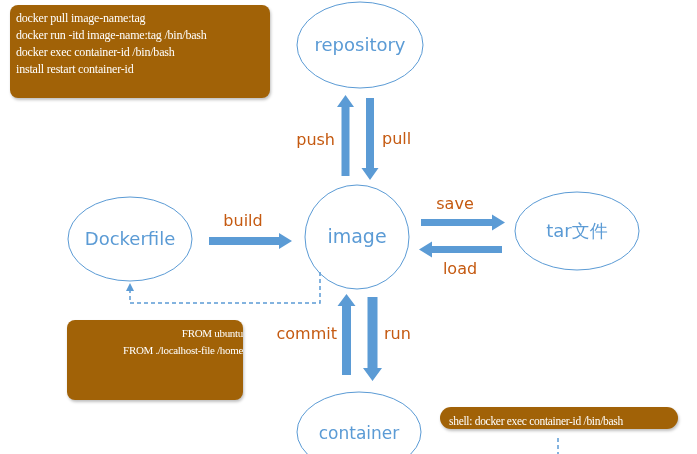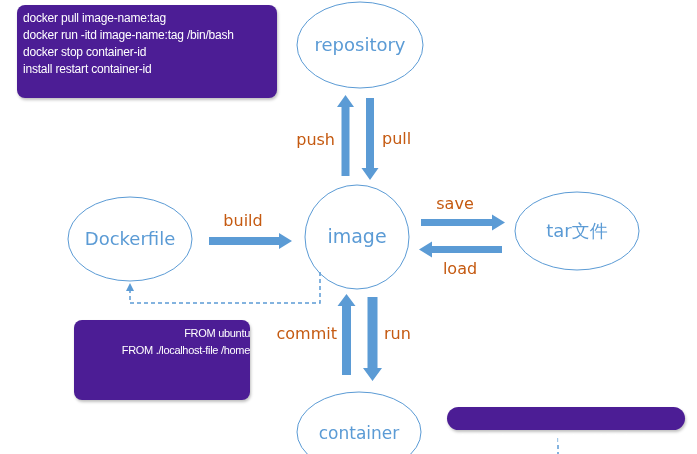--- a/index.html
+++ b/index.html
@@ -1,27 +1,27 @@
 <!DOCTYPE html>
 <html><head>
 <meta charset="utf-8">
 <style>
   html, body { margin: 0; padding: 0; background: #ffffff; }
   body { width: 697px; height: 454px; position: relative; overflow: hidden;
          font-family: "Liberation Sans", "DejaVu Sans", sans-serif; }
   svg#diagram { position: absolute; left: 0; top: 0; }
   .node-label { fill: #5b9bd5; font-family: "DejaVu Sans", "Liberation Sans", sans-serif; font-size: 18px; }
   .edge-label { fill: #c55a11; font-family: "DejaVu Sans", "Liberation Sans", sans-serif; font-size: 16px; }
-  .note { position: absolute; background: #4c1d95; color: #ffffff; border-radius: 8px;
+  .note { position: absolute; background: #a16207; color: #ffffff; border-radius: 8px;
           box-shadow: 1px 2px 3px rgba(0,0,0,0.25);
-          font-family: Liberation Sans, sans-serif; box-sizing: border-box; margin-left: 7px; }
+          font-family: Liberation Serif, serif; box-sizing: border-box; }
   .note .line { white-space: nowrap; display: block; }
   #note-commands { left: 10px; top: 5px; width: 260px; height: 93px; padding: 5px 0 0 6px; font-size: 12px; line-height: 17px; letter-spacing: -0.2px; }
   #note-dockerfile { left: 67px; top: 320px; width: 176px; height: 80px; padding: 5px 0 0 6px; font-size: 11px; line-height: 17px; letter-spacing: -0.3px; text-align: right; }
-  #note-shell { left: 440px; top: 407px; width: 238px; height: 22px; border-radius: 15px; padding: 23px 0 0 9px; font-size: 11.5px; line-height: 16px; letter-spacing: -0.3px; }
+  #note-shell { left: 440px; top: 407px; width: 238px; height: 22px; border-radius: 15px; padding: 6px 0 0 9px; font-size: 11.5px; line-height: 16px; letter-spacing: -0.3px; }
 </style>
 </head>
 <body>
 
 <svg id="diagram" width="697" height="454" viewBox="0 0 697 454">
   <defs>
     <marker id="dash-arrow" markerWidth="8" markerHeight="8" refX="4" refY="4" orient="auto" markerUnits="userSpaceOnUse">
       <path d="M0,8 L4,0 L8,8 Z" fill="#5b9bd5" transform="rotate(90 4 4)"></path>
     </marker>
   </defs>
@@ -71,21 +71,21 @@
   <text class="edge-label" x="243" y="226" text-anchor="middle">build</text>
   <text class="edge-label" x="455" y="209" text-anchor="middle">save</text>
   <text class="edge-label" x="460" y="274" text-anchor="middle">load</text>
   <text class="edge-label" x="337" y="339" text-anchor="end">commit</text>
   <text class="edge-label" x="384" y="339" text-anchor="start">run</text>
 </svg>
 
 <div class="note" id="note-commands">
   <span class="line">docker pull image-name:tag</span>
   <span class="line">docker run -itd image-name:tag /bin/bash</span>
-  <span class="line">docker stop container-id</span>
+  <span class="line">docker exec container-id /bin/bash</span>
   <span class="line">install restart container-id</span>
 </div>
 
 <div class="note" id="note-dockerfile">
   <span class="line">FROM ubuntu</span>
   <span class="line">FROM ./localhost-file /home</span>
 </div>
 
 <div class="note" id="note-shell">
   <span class="line">shell: docker exec container-id /bin/bash</span>

